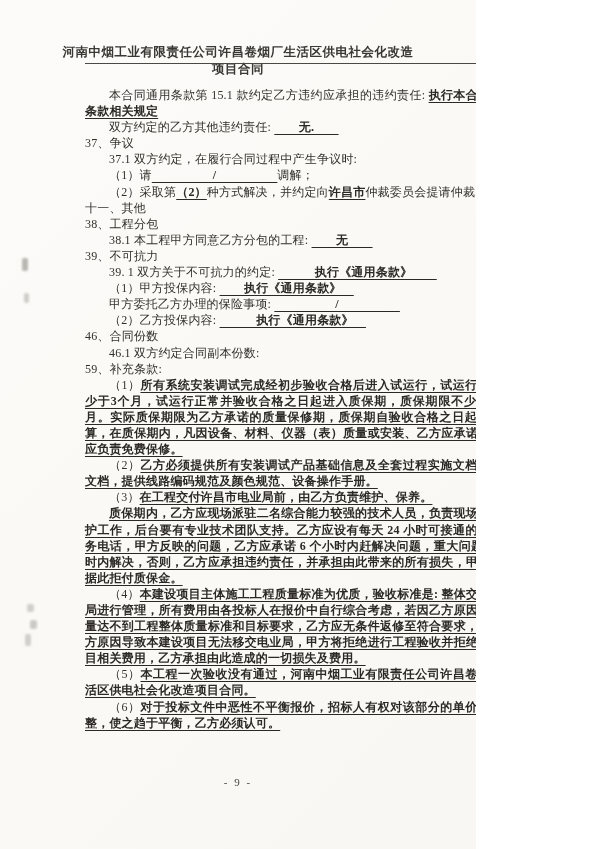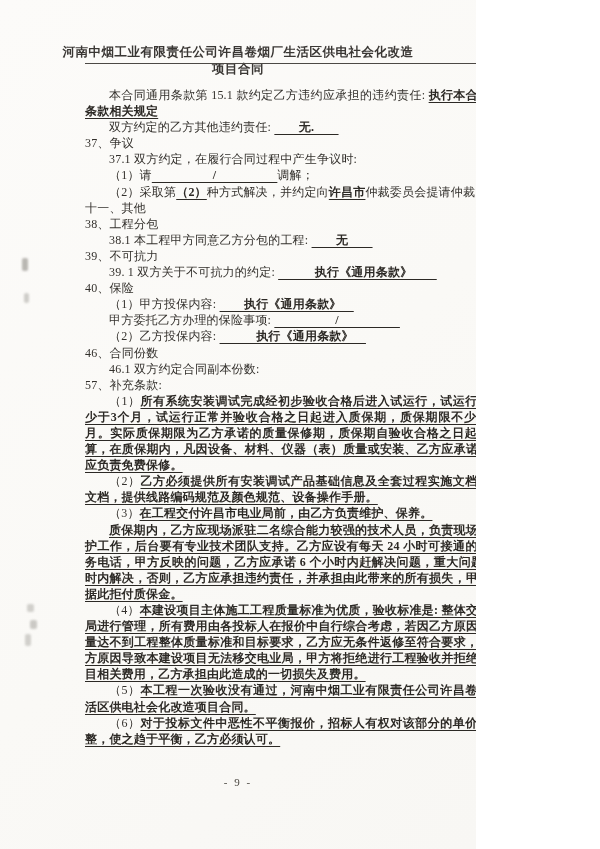--- a/index.html
+++ b/index.html
@@ -62,27 +62,26 @@
       <p class="indent-1"><span>双方约定的乙方其他违约责任: </span><span class="filled">　　无.　　</span></p>
       <p class="indent-0"><span>37、争议</span></p>
       <p class="indent-1"><span>37.1 双方约定，在履行合同过程中产生争议时:</span></p>
       <p class="indent-1"><span>（1）请</span><span class="filled">　　　　　/　　　　　</span><span>调解；</span></p>
       <p class="indent-1"><span>（2）采取第</span><span class="filled">（2）</span><span>种方式解决，并约定向</span><span class="filled">许昌市</span><span>仲裁委员会提请仲裁。</span></p>
       <p class="indent-0"><span>十一、其他</span></p>
       <p class="indent-0"><span>38、工程分包</span></p>
       <p class="indent-1"><span>38.1 本工程甲方同意乙方分包的工程: </span><span class="filled">　　无　　</span></p>
       <p class="indent-0"><span>39、不可抗力</span></p>
       <p class="indent-1"><span>39. 1 双方关于不可抗力的约定: </span><span class="filled">　　　执行《通用条款》　　</span></p>
-      <p class="indent-0"><span>40、保险</span></p>
       <p class="indent-1"><span>（1）甲方投保内容: </span><span class="filled">　　执行《通用条款》　</span></p>
       <p class="indent-1"><span>甲方委托乙方办理的保险事项: </span><span class="filled">　　　　　/　　　　　</span></p>
       <p class="indent-1"><span>（2）乙方投保内容: </span><span class="filled">　　　执行《通用条款》　</span></p>
       <p class="indent-0"><span>46、合同份数</span></p>
       <p class="indent-1"><span>46.1 双方约定合同副本份数:</span></p>
-      <p class="indent-0"><span>57、补充条款:</span></p>
+      <p class="indent-0"><span>59、补充条款:</span></p>
       <p class="indent-1"><span>（1）</span><span class="filled">所有系统安装调试完成经初步验收合格后进入试运行，试运行期限不少于3个月，试运行正常并验收合格之日起进入质保期，质保期限不少于12个月。实际质保期限为乙方承诺的质量保修期，质保期自验收合格之日起开始计算，在质保期内，凡因设备、材料、仪器（表）质量或安装、乙方应承诺，乙方应负责免费保修。</span></p>
       <p class="indent-1"><span>（2）</span><span class="filled">乙方必须提供所有安装调试产品基础信息及全套过程实施文档、测试文档，提供线路编码规范及颜色规范、设备操作手册。</span></p>
       <p class="indent-1"><span>（3）</span><span class="filled">在工程交付许昌市电业局前，由乙方负责维护、保养。</span></p>
       <p class="indent-1"><span class="filled">质保期内，乙方应现场派驻二名综合能力较强的技术人员，负责现场技术维护工作，后台要有专业技术团队支持。乙方应设有每天 24 小时可接通的售后服务电话，甲方反映的问题，乙方应承诺 6 个小时内赶解决问题，重大问题 12 小时内解决，否则，乙方应承担违约责任，并承担由此带来的所有损失，甲方有权据此拒付质保金。</span></p>
       <p class="indent-1"><span>（4）</span><span class="filled">本建设项目主体施工工程质量标准为优质，验收标准是: 整体交付电业局进行管理，所有费用由各投标人在报价中自行综合考虑，若因乙方原因造成质量达不到工程整体质量标准和目标要求，乙方应无条件返修至符合要求，如因乙方原因导致本建设项目无法移交电业局，甲方将拒绝进行工程验收并拒绝支付项目相关费用，乙方承担由此造成的一切损失及费用。</span></p>
       <p class="indent-1"><span>（5）</span><span class="filled">本工程一次验收没有通过，河南中烟工业有限责任公司许昌卷烟厂生活区供电社会化改造项目合同。</span></p>
       <p class="indent-1"><span>（6）</span><span class="filled">对于投标文件中恶性不平衡报价，招标人有权对该部分的单价进行调整，使之趋于平衡，乙方必须认可。</span></p>
     </div>
 
   <div class="page-number">- 9 -</div>

